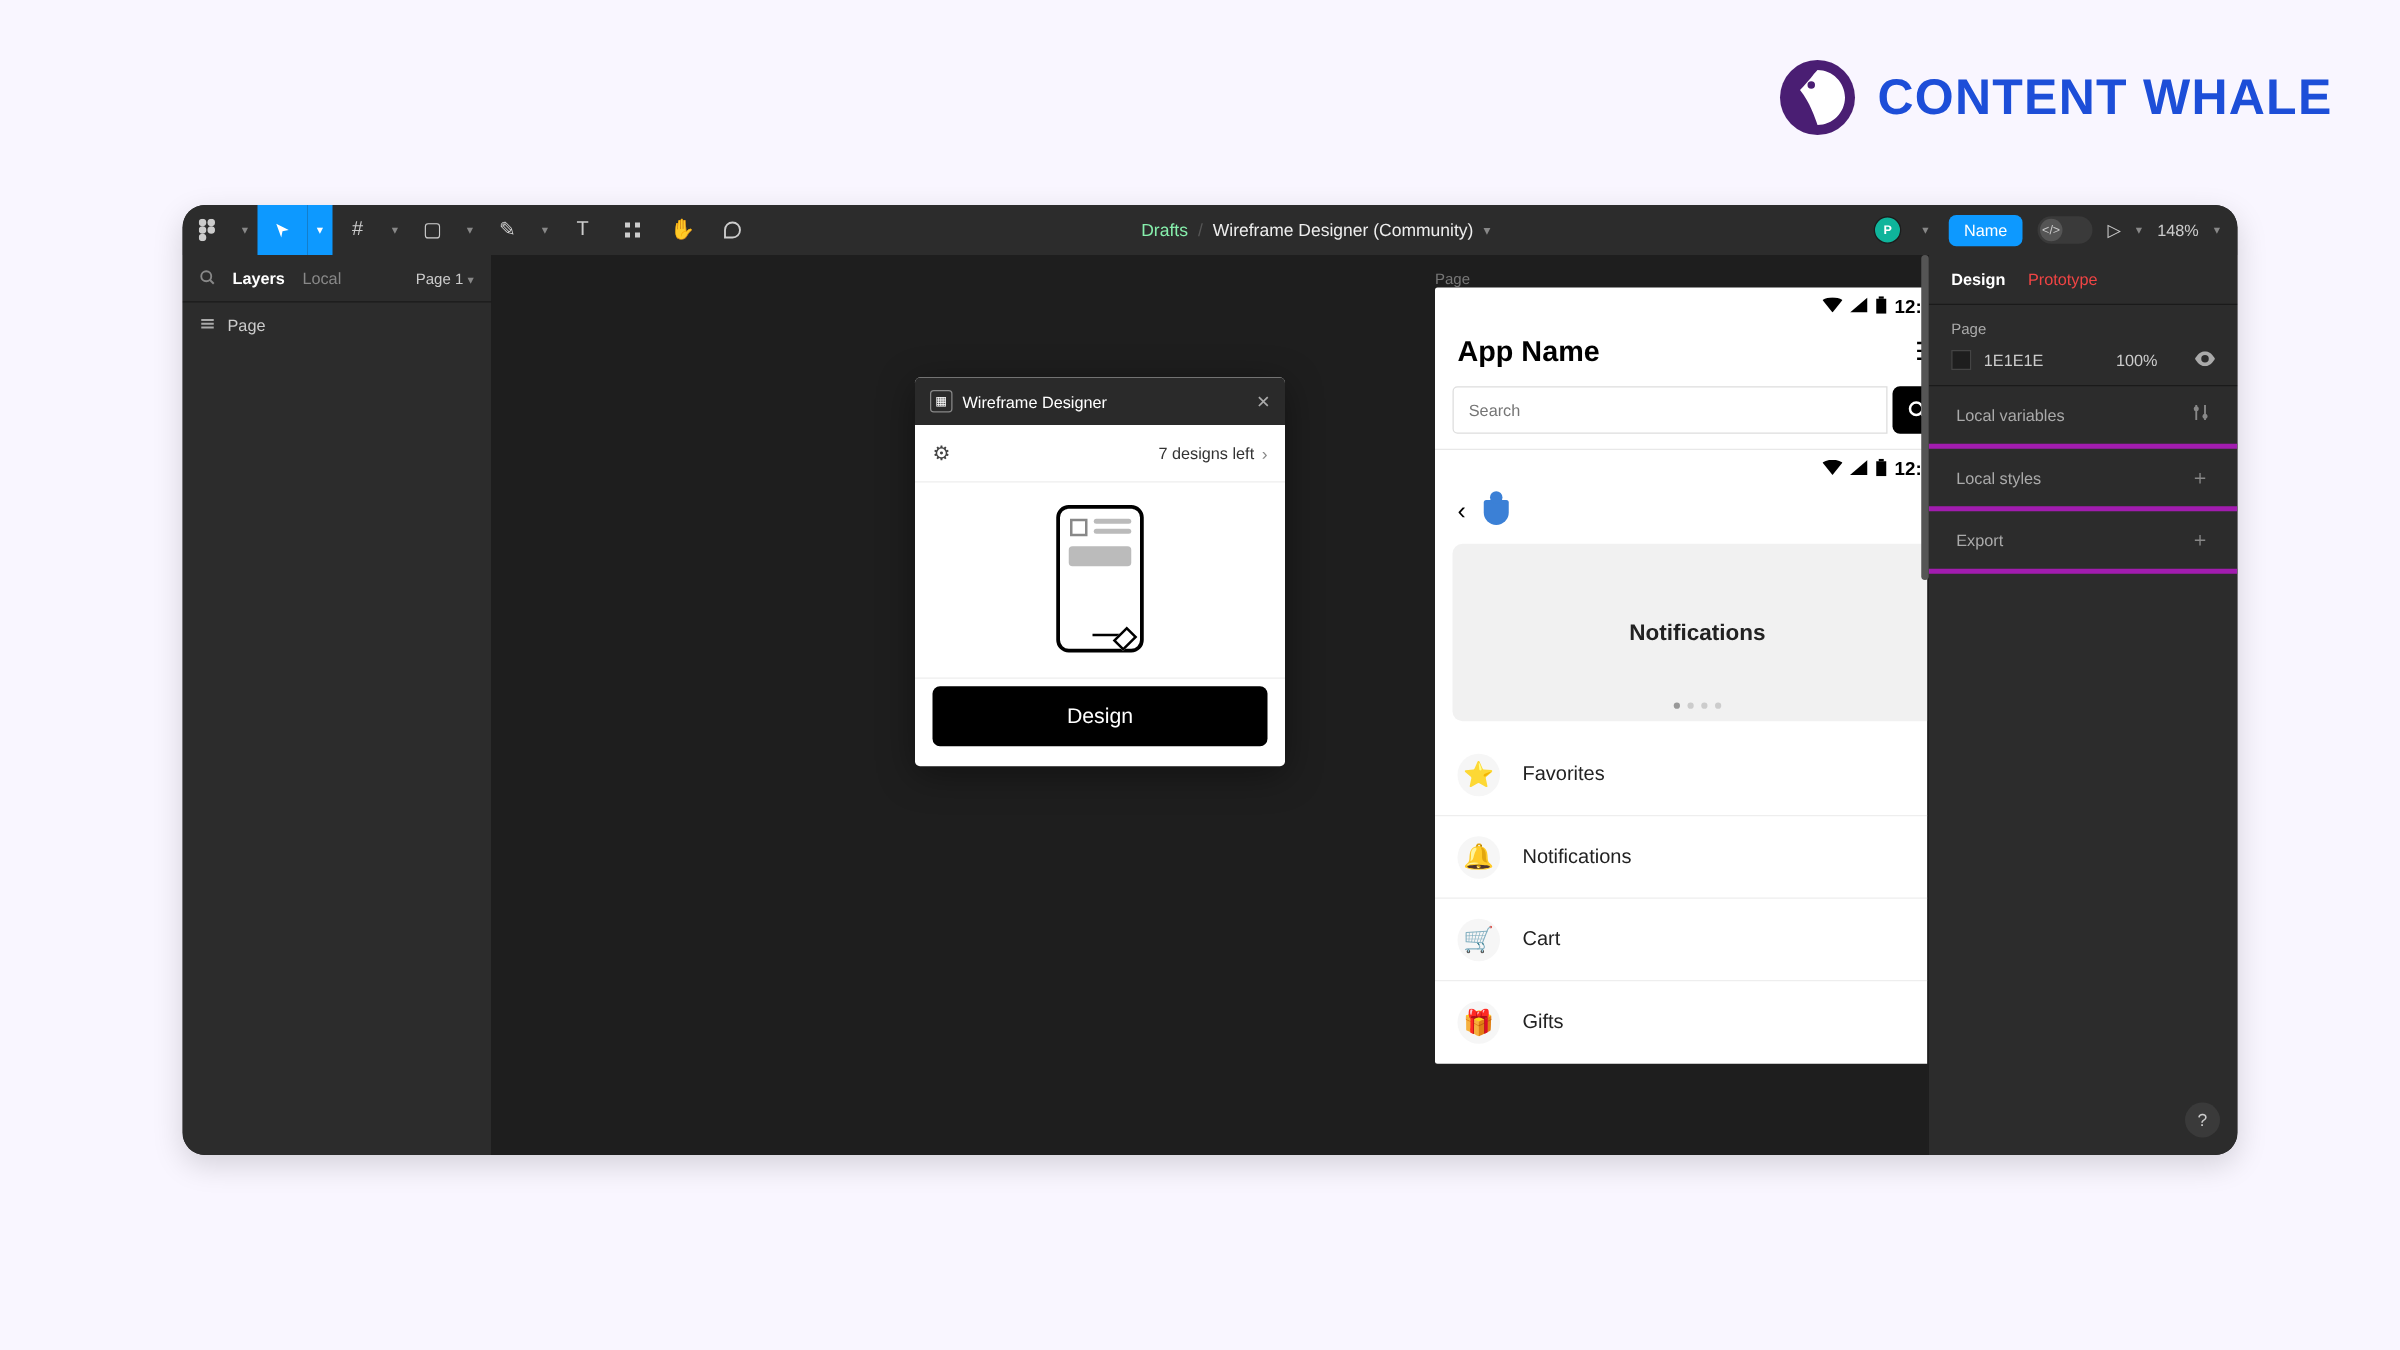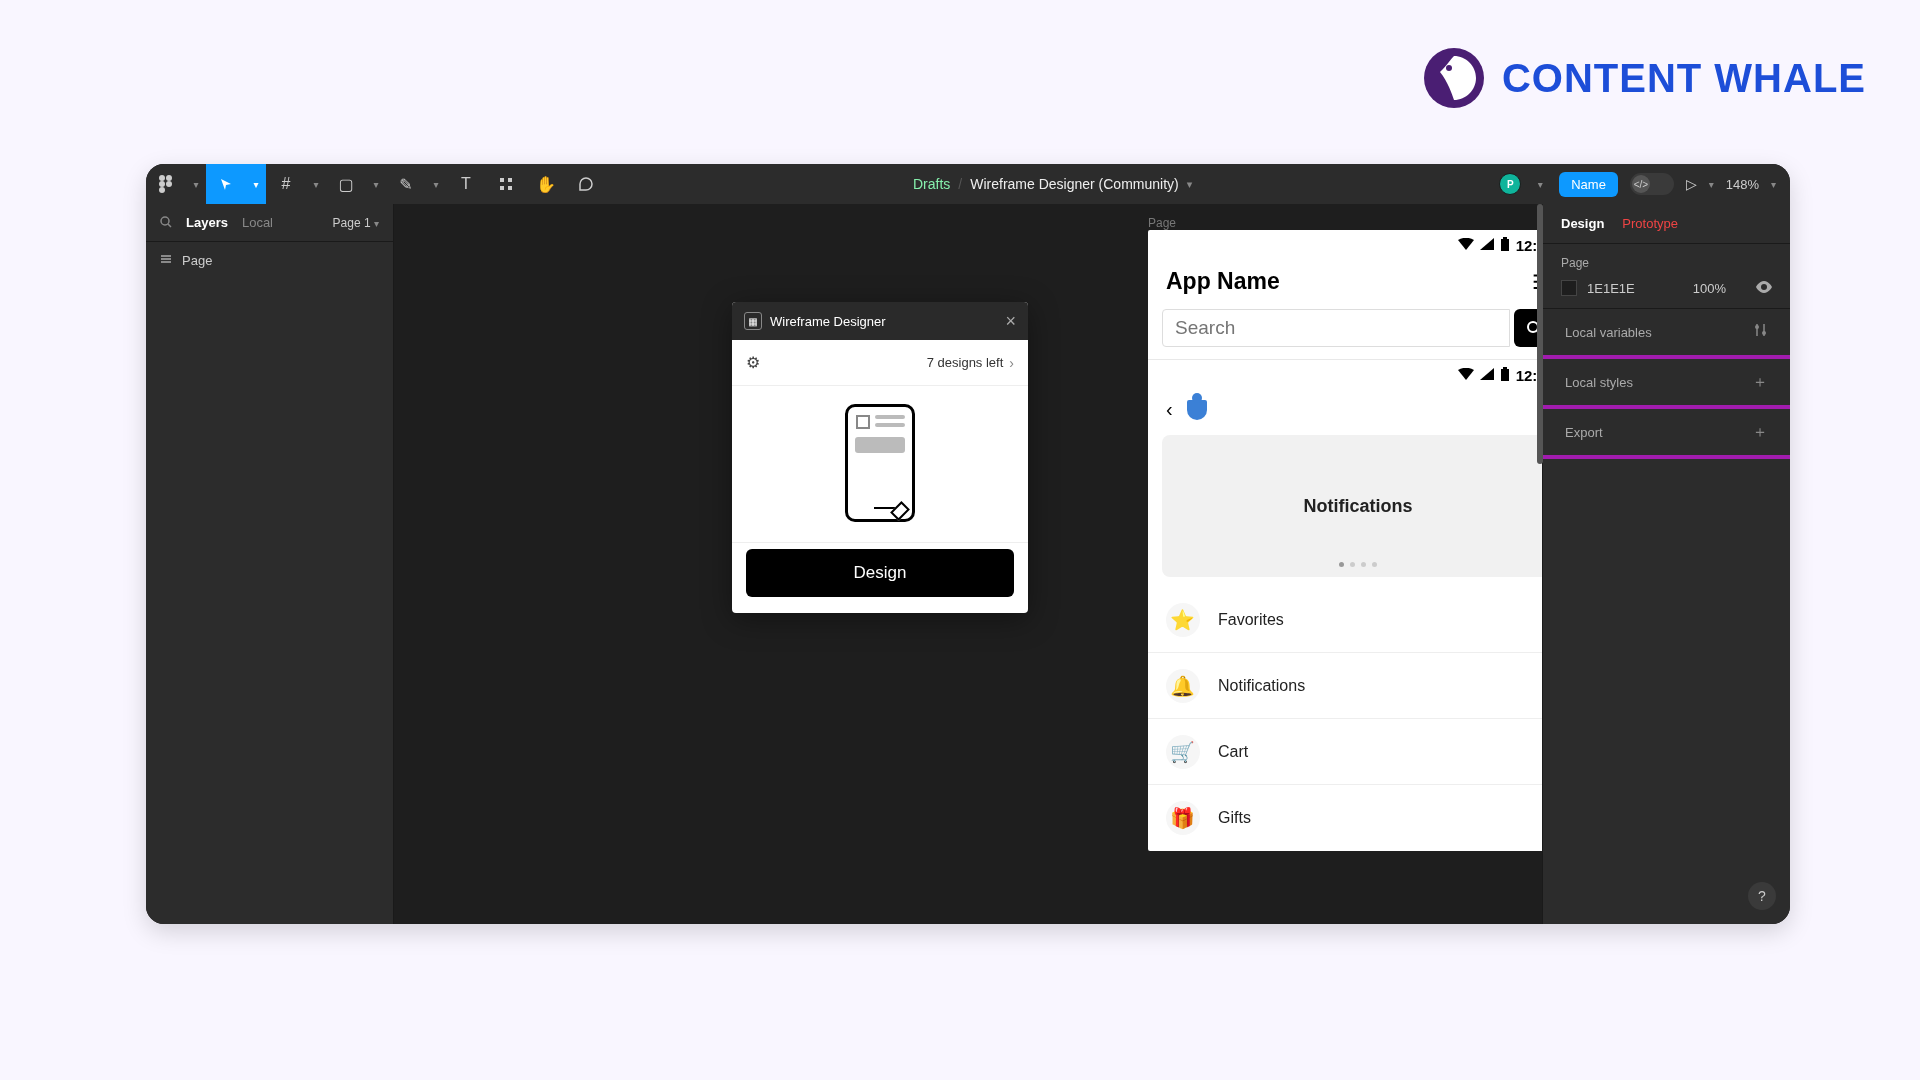--- a/index.html
+++ b/index.html
@@ -70,21 +70,21 @@
 .wf-phone .pen::after { content: ""; position: absolute; right: -2px; top: -6px; width: 8px; height: 12px; border: 2px solid #000; transform: rotate(45deg); background: #fff; }
 
 
 .mobile { position: absolute; left: 754px; top: 26px; width: 420px; background: #fff; border-radius: 2px; }
 .statusbar { height: 30px; display: flex; align-items: center; justify-content: flex-end; gap: 6px; padding: 0 14px; font-size: 15px; font-weight: 600; }
 .statusbar .ic { font-size: 14px; }
 .app-head { display: flex; align-items: center; padding: 8px 18px 14px; }
 .app-title { font-size: 23px; font-weight: 700; }
 .hamb { margin-left: auto; font-size: 20px; }
 .searchbar { margin: 0 14px 12px; display: flex; align-items: center; }
-.searchbar input { flex: 1; height: 38px; border: 1px solid #ddd; border-radius: 4px 0 0 4px; padding: 0 12px; font-size: 19px; color: #888; }
+.searchbar input { flex: 1; height: 38px; border: 1px solid #ddd; border-radius: 4px 0 0 4px; padding: 0 12px; font-size: 13px; color: #888; }
 .search-btn { width: 40px; height: 38px; background: #000; border-radius: 6px; margin-left: 4px; display: flex; align-items: center; justify-content: center; color: #fff; font-size: 18px; }
 .divider { height: 1px; background: #e8e8e8; }
 .subhead { display: flex; align-items: center; padding: 8px 18px; gap: 14px; }
 .subhead .back { font-size: 20px; }
 .subhead .prof { width: 20px; height: 20px; background: #3b80d6; border-radius: 2px 2px 50% 50%; position: relative; }
 .subhead .prof::before { content: ""; position: absolute; top: -7px; left: 5px; width: 10px; height: 10px; background: #3b80d6; border-radius: 50%; }
 .ad { margin: 6px 14px 10px; height: 142px; background: #f1f1f1; border-radius: 8px; display: flex; align-items: center; justify-content: center; font-size: 18px; font-weight: 600; color: #222; position: relative; }
 .ad .dots { position: absolute; bottom: 10px; display: flex; gap: 6px; }
 .ad .dot { width: 5px; height: 5px; border-radius: 50%; background: #ccc; }
 .ad .dot.on { background: #999; }

